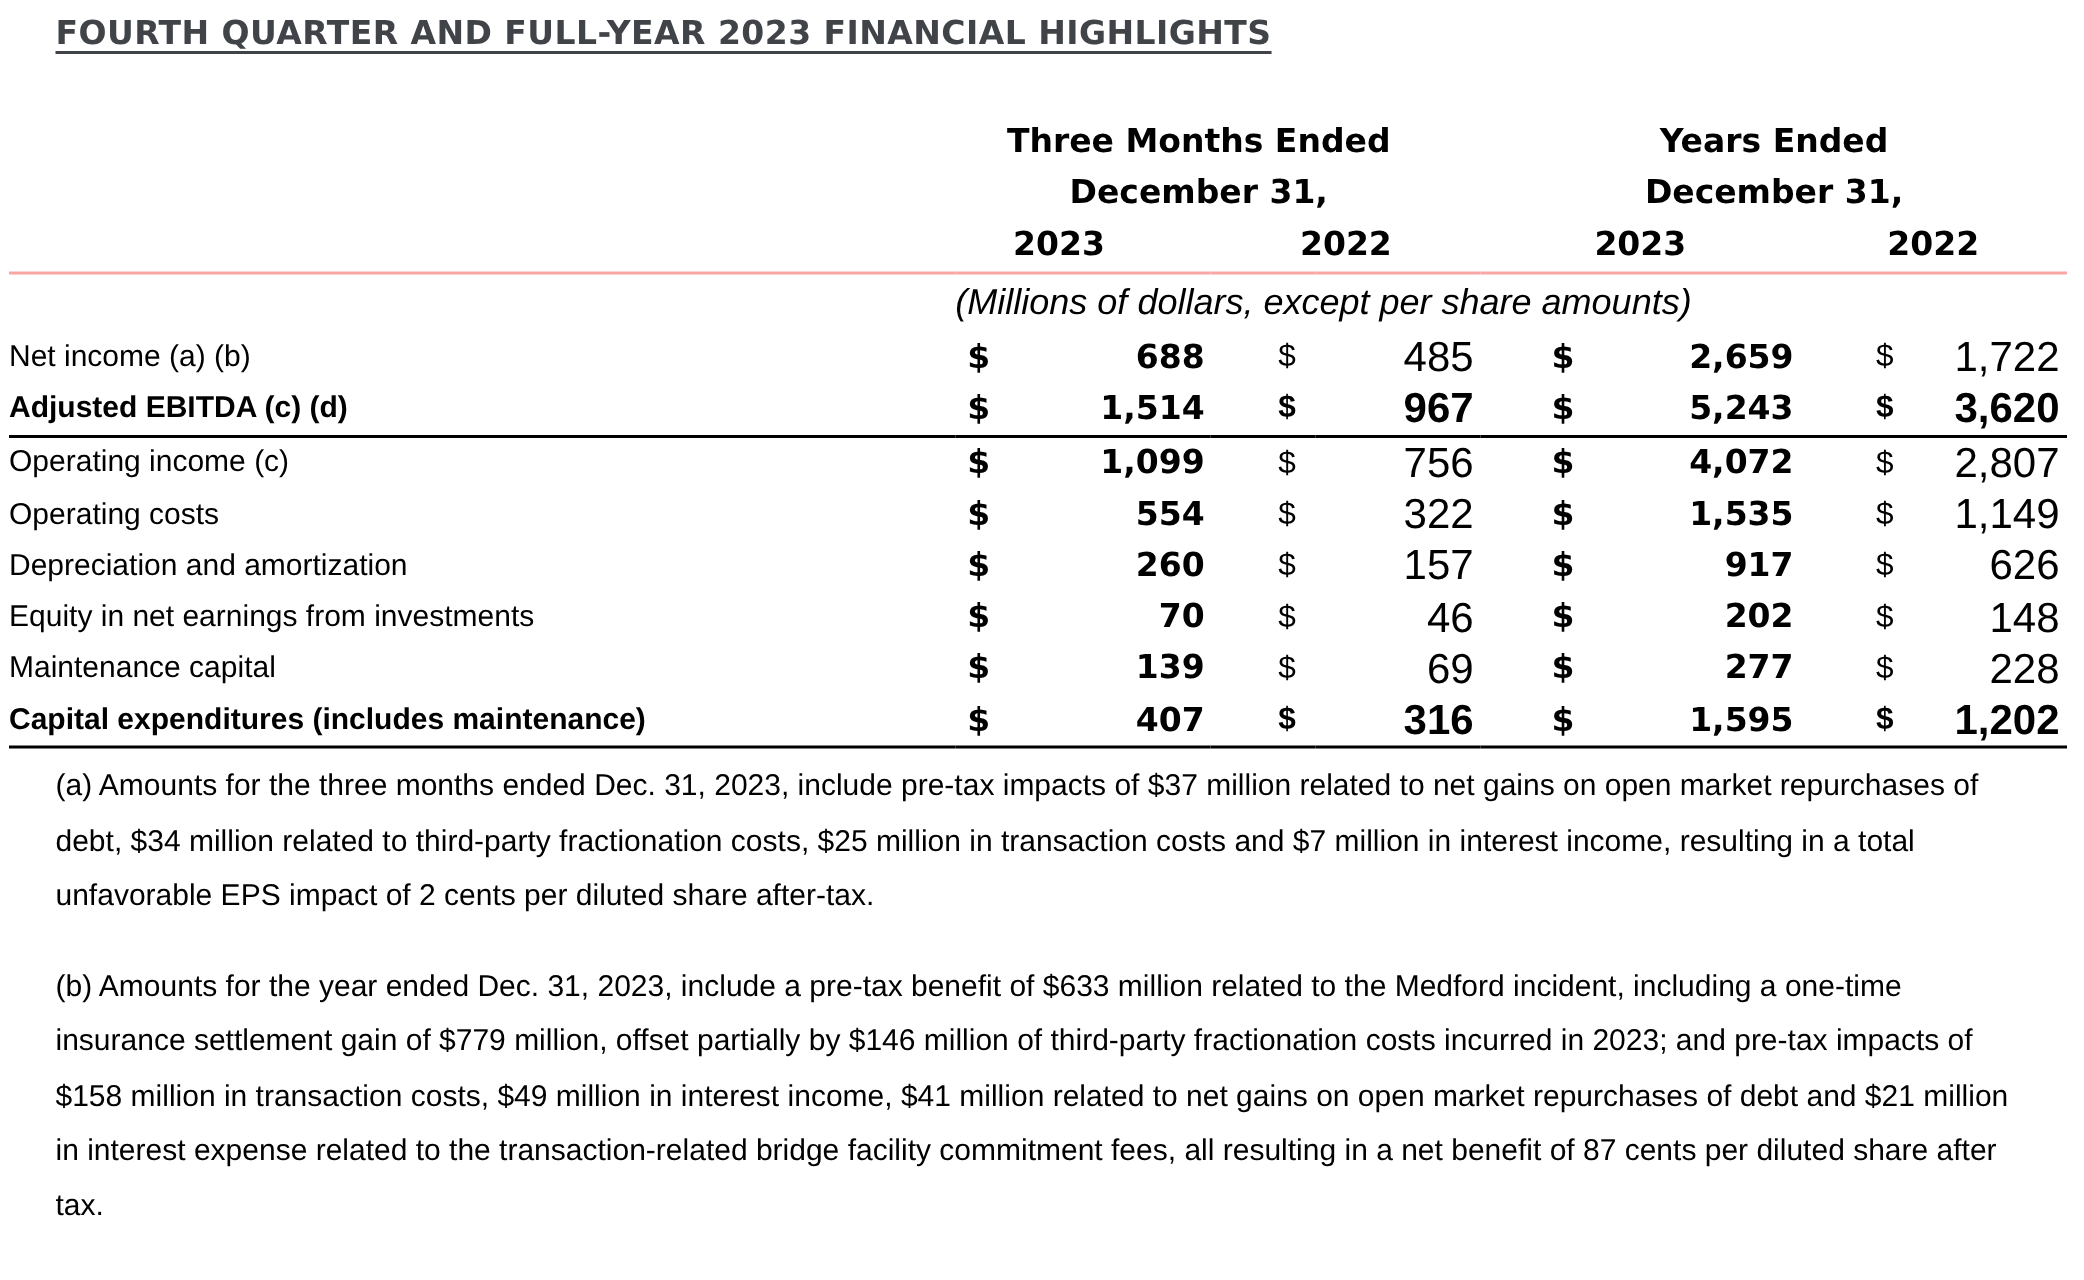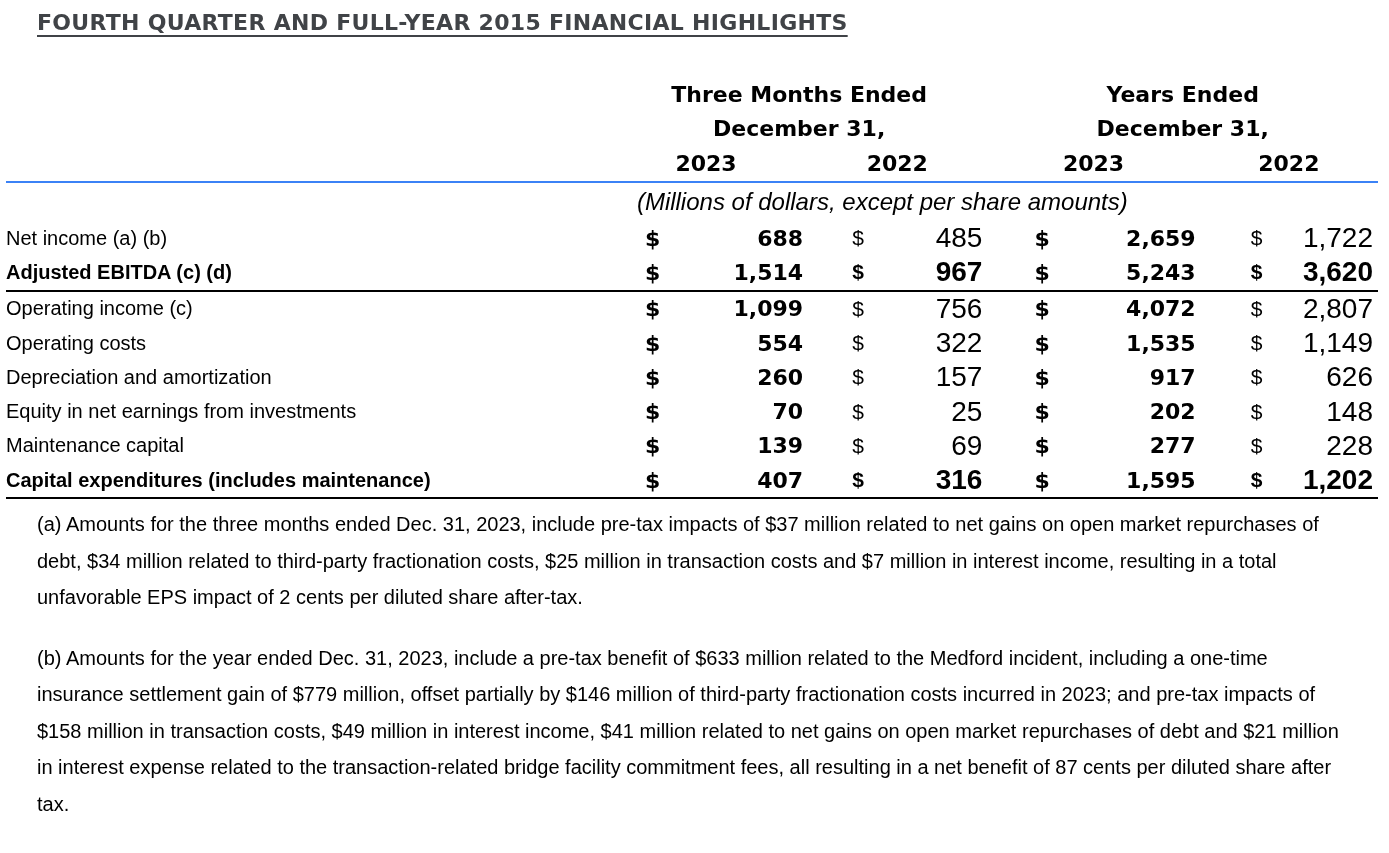--- a/index.html
+++ b/index.html
@@ -47,21 +47,21 @@
   }
   tr.hrow th.grp1 { padding-right: 26px; }
   tr.yrow th {
     font-family: "DejaVu Sans", sans-serif;
     font-weight: bold;
     font-size: 22px;
     text-align: center;
     height: 36px;
   }
   tr.yrow th.y1 { padding-right: 32px; }
-  tr.yrow th, tr.yrow td { border-bottom: 2px solid #3b82f6; }
+  tr.yrow th, tr.yrow td { border-bottom: 2px solid #fca5a5; }
   tr.subrow td {
     height: 38px;
     font-style: italic;
     font-size: 24px;
   }
 
   
   tbody.data td { height: 34.3px; }
   td.lbl { padding-left: 31px; font-size: 20px; text-align: left; }
   td.d  { text-align: left;  font-size: 21px; }
@@ -85,21 +85,21 @@
     line-height: 36.5px;
   }
   .notes p { margin: 0; }
   .notes p + p { margin-top: 24px; }
 </style>
 </head>
 <body>
 
 
 
-<div class="page-title">FOURTH QUARTER AND FULL-YEAR 2015 FINANCIAL HIGHLIGHTS</div>
+<div class="page-title">FOURTH QUARTER AND FULL-YEAR 2023 FINANCIAL HIGHLIGHTS</div>
 
 <table class="fin">
   <colgroup>
     <col class="c-label">
       <col class="c-d1">
       <col class="c-v1">
       <col class="c-d2">
       <col class="c-v2">
     <col class="c-d3">
       <col class="c-v3">
@@ -183,21 +183,21 @@
       <td class="d b">$</td>
       <td class="v b">917</td>
       <td class="d">$</td>
       <td class="v">626</td>
     </tr>
     <tr>
       <td class="lbl">Equity in net earnings from investments</td>
       <td class="d b">$</td>
       <td class="v b">70</td>
       <td class="d">$</td>
-      <td class="v">25</td>
+      <td class="v">46</td>
       <td class="d b">$</td>
       <td class="v b">202</td>
       <td class="d">$</td>
       <td class="v">148</td>
     </tr>
     <tr>
       <td class="lbl">Maintenance capital</td>
       <td class="d b">$</td>
       <td class="v b">139</td>
       <td class="d">$</td>

